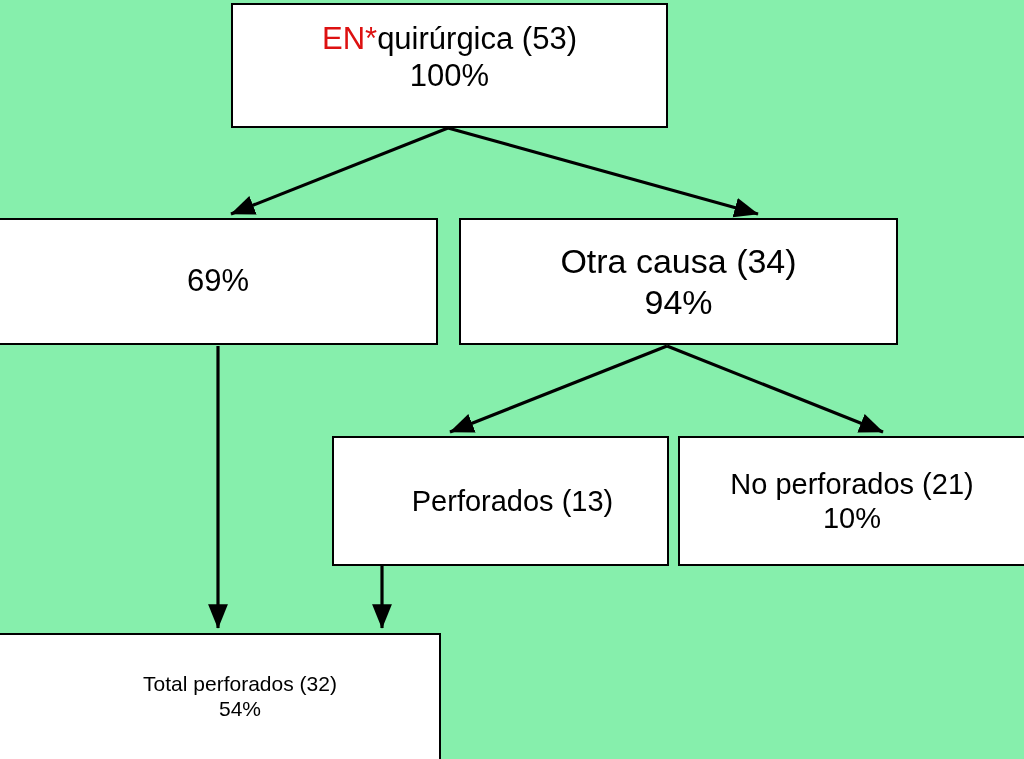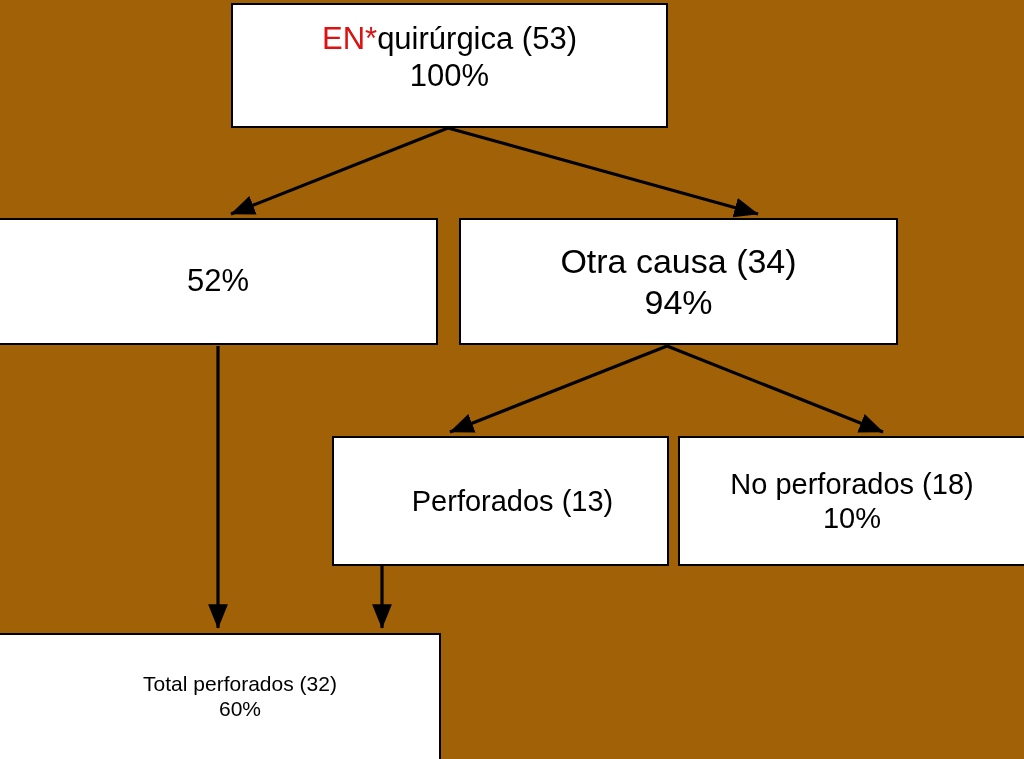--- a/index.html
+++ b/index.html
@@ -9,21 +9,21 @@
     background: #ffffff;
   }
   body {
     font-family: "Liberation Sans", sans-serif;
     color: #000000;
   }
   #canvas {
     position: relative;
     width: 1024px;
     height: 759px;
-    background: #a16207;
+    background: #86efac;
     overflow: hidden;
   }
   .edges {
     position: absolute;
     left: 0;
     top: 0;
     width: 1024px;
     height: 759px;
     pointer-events: none;
   }
@@ -92,44 +92,44 @@
 
   <div class="node" id="node-root">
     <div class="text-block">
       <span class="line1"><span class="accent">EN*</span><span>quirúrgica (53)</span></span>
       <span class="line2">100%</span>
     </div>
   </div>
 
   <div class="node" id="node-neumo">
     <div class="text-block">
-      <span class="line2">52%</span>
+      <span class="line2">69%</span>
     </div>
   </div>
 
   <div class="node" id="node-otra">
     <div class="text-block">
       <span class="line1">Otra causa (34)</span>
       <span class="line2">94%</span>
     </div>
   </div>
 
   <div class="node" id="node-perf">
     <div class="text-block">
       <span class="line1">Perforados (13)</span>
     </div>
   </div>
 
   <div class="node" id="node-noperf">
     <div class="text-block">
-      <span class="line1">No perforados (18)</span>
+      <span class="line1">No perforados (21)</span>
       <span class="line2">10%</span>
     </div>
   </div>
 
   <div class="node" id="node-total">
     <div class="text-block">
       <span class="line1">Total perforados (32)</span>
-      <span class="line2">60%</span>
+      <span class="line2">54%</span>
     </div>
   </div>
 
 </div>
 
 </body></html>

